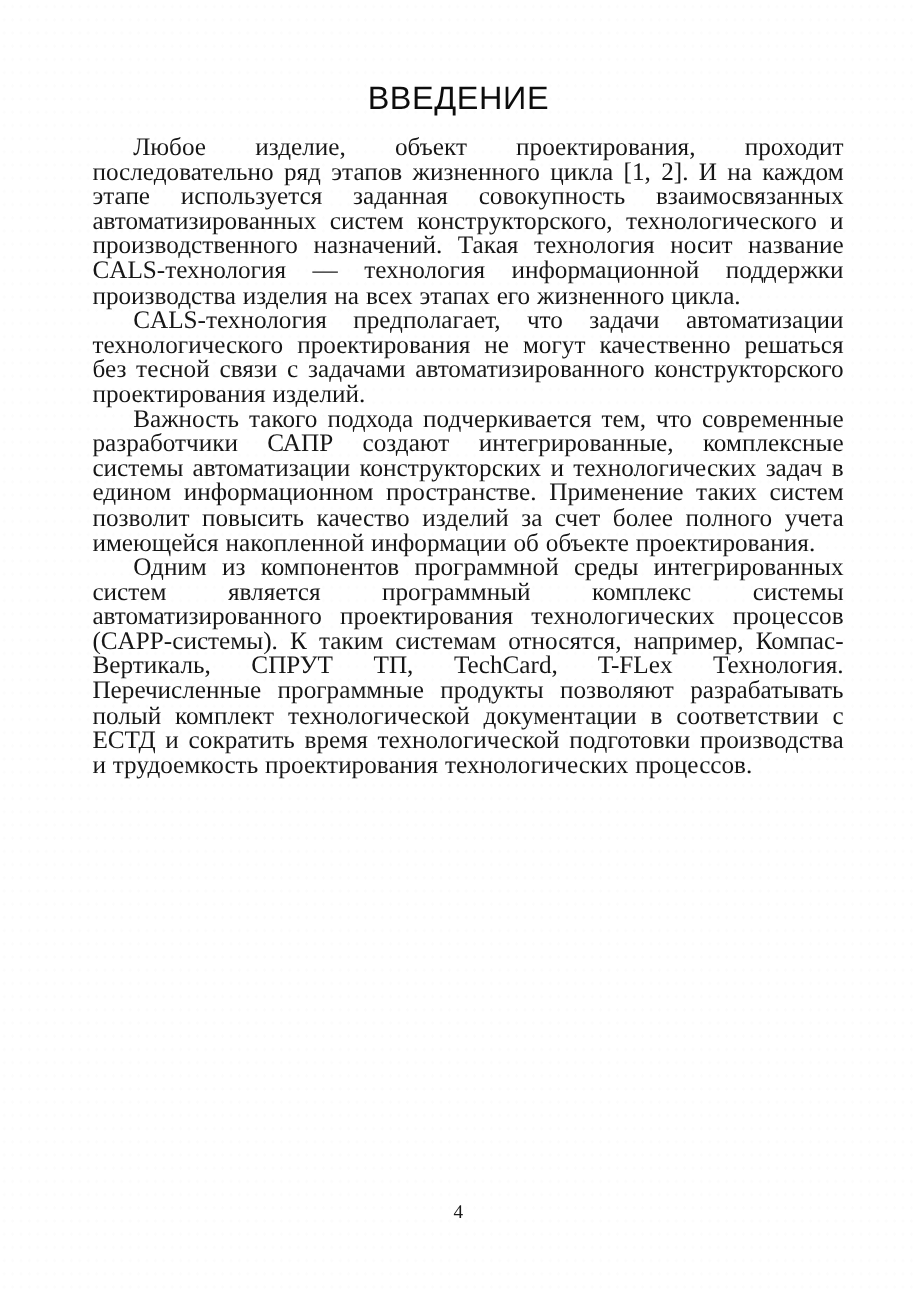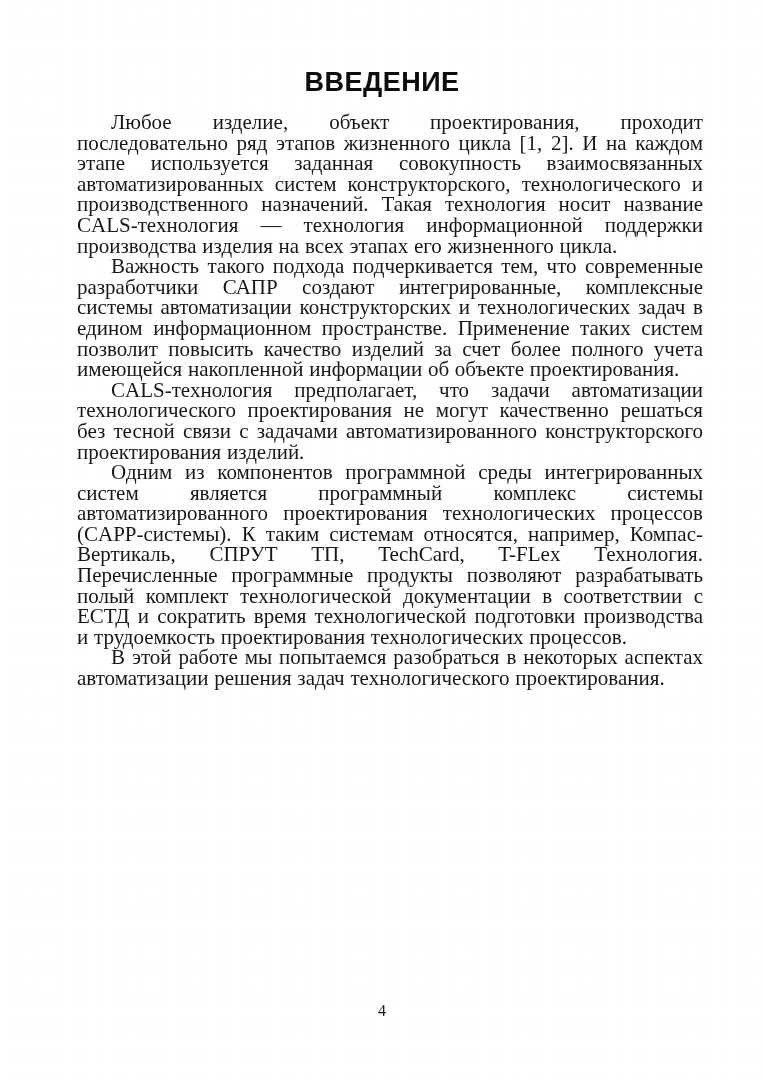--- a/index.html
+++ b/index.html
@@ -26,21 +26,21 @@
     background-position: 0 0, 3px 6px;
   }
   .title {
     margin: 0;
     position: absolute;
     top: 67px;
     left: 0;
     width: 100%;
     text-align: center;
     font-family: "Liberation Sans", sans-serif;
-    font-weight: 700;
+    font-weight: 400;
     font-size: 27px;
     line-height: 30px;
     letter-spacing: 0.5px;
     color: #0d0d0d;
   }
   .body-text {
     position: absolute;
     top: 112px;
     left: 77px;
     width: 626px;
@@ -68,21 +68,20 @@
 </style>
 </head>
 <body>
 
 <div class="page">
 
   <h1 class="title">ВВЕДЕНИЕ</h1>
 
   <div class="body-text">
     <p>Любое изделие, объект проектирования, проходит последовательно ряд этапов жизненного цикла [1, 2]. И на каждом этапе используется заданная совокупность взаимосвязанных автоматизированных систем конструкторского, технологического и производственного назначений. Такая технология носит название CALS-технология — технология информационной поддержки производства изделия на всех этапах его жизненного цикла.</p>
+    <p>CALS-технология предполагает, что задачи автоматизации технологического проектирования не могут качественно решаться без тесной связи с задачами автоматизированного конструкторского проектирования изделий.</p>
     <p>Важность такого подхода подчеркивается тем, что современные разработчики САПР создают интегрированные, комплексные системы автоматизации конструкторских и технологических задач в едином информационном пространстве. Применение таких систем позволит повысить качество изделий за счет более полного учета имеющейся накопленной информации об объекте проектирования.</p>
-    <p>CALS-технология предполагает, что задачи автоматизации технологического проектирования не могут качественно решаться без тесной связи с задачами автоматизированного конструкторского проектирования изделий.</p>
     <p>Одним из компонентов программной среды интегрированных систем является программный комплекс системы автоматизированного проектирования технологических процессов (CAPP-системы). К таким системам относятся, например, Компас-Вертикаль, СПРУТ ТП, TechCard, T-FLex Технология. Перечисленные программные продукты позволяют разрабатывать полый комплект технологической документации в соответствии с ЕСТД и сократить время технологической подготовки производства и трудоемкость проектирования технологических процессов.</p>
-    <p>В этой работе мы попытаемся разобраться в некоторых аспектах автоматизации решения задач технологического проектирования.</p>
   </div>
 
   <div class="folio">4</div>
 
 </div>
 
 </body></html>

